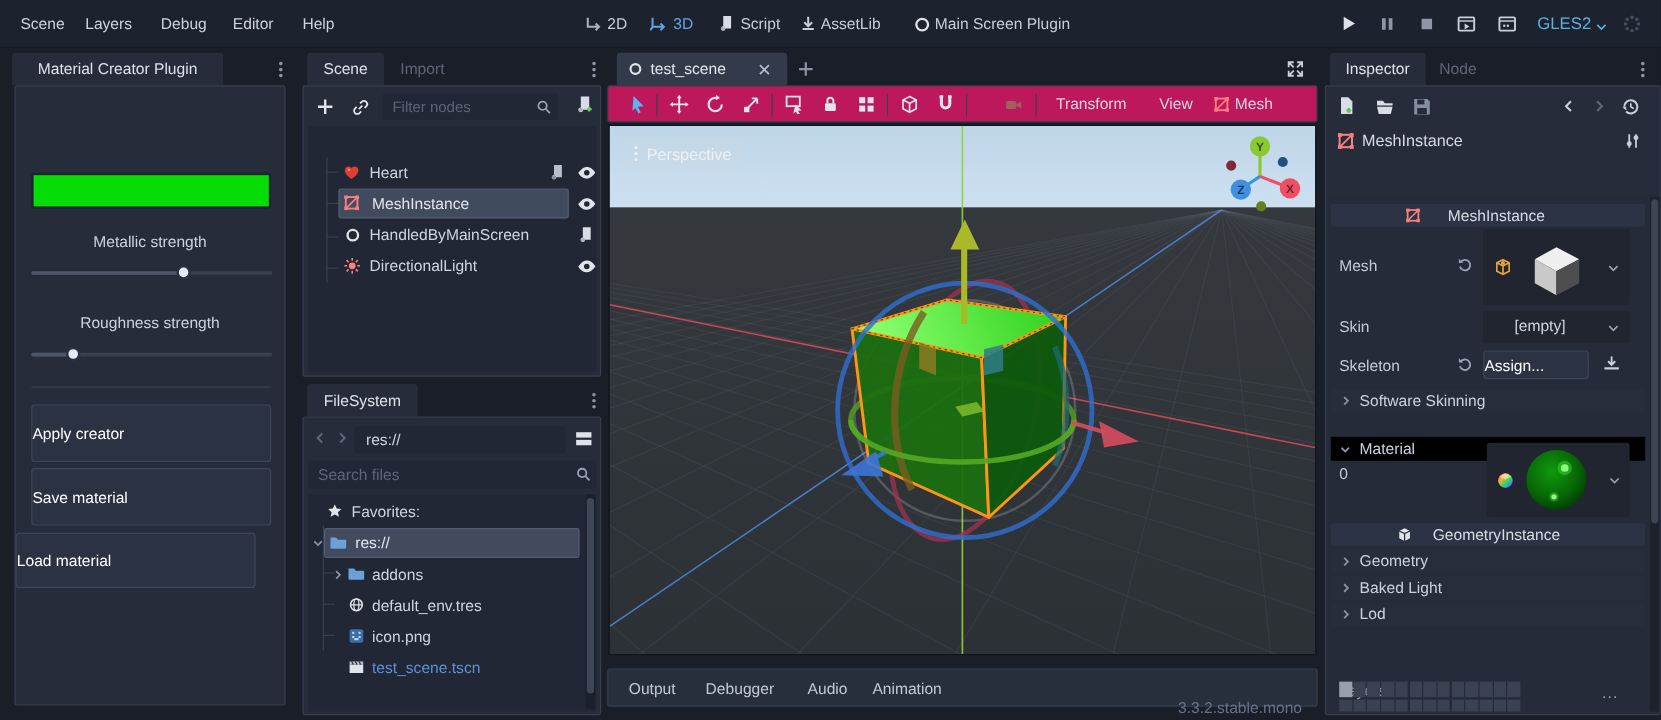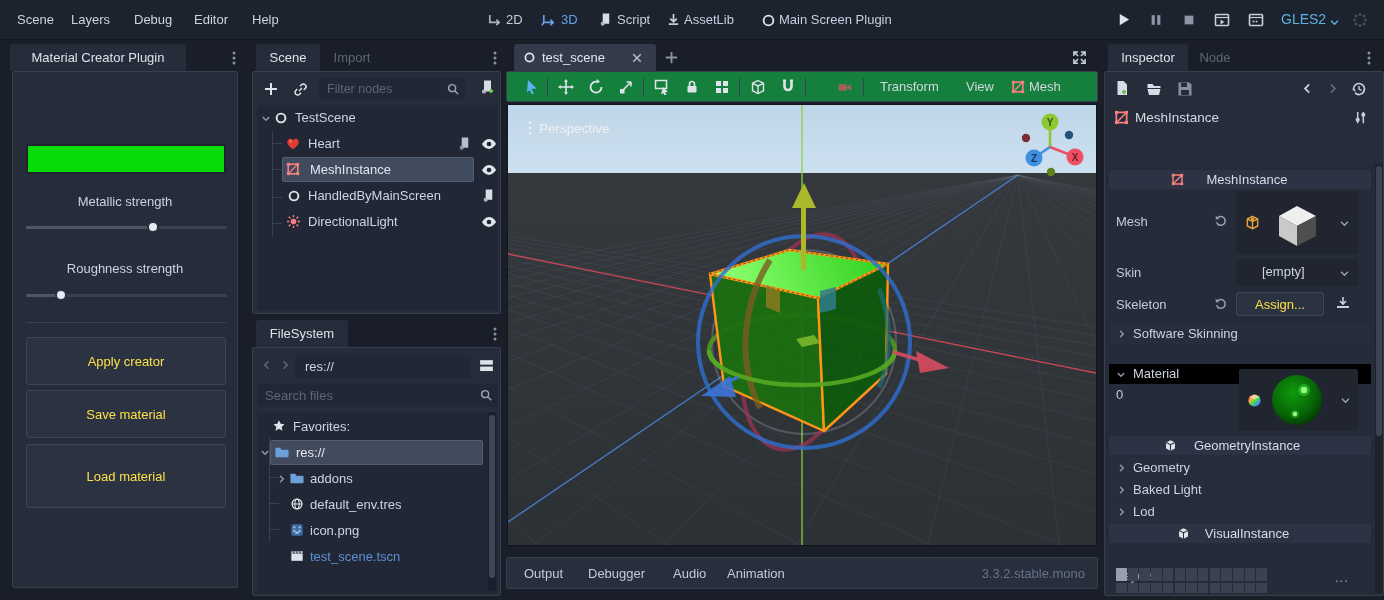--- a/index.html
+++ b/index.html
@@ -3,21 +3,21 @@
 <meta charset="utf-8">
 <style>
 *{box-sizing:border-box;margin:0;padding:0}
 html,body{width:1384px;height:600px;overflow:hidden}
 body{background:#191e29;font-family:"Liberation Sans",sans-serif;color:#ccd2de;position:relative}
 .abs{position:absolute}
 .txt{white-space:nowrap}
 .muted{color:#5d6678}
 .panel{background:#262c3a;border:1px solid #373e50;border-radius:2px;position:absolute}
 .inset{background:#212734;border-radius:2px;position:absolute}
-.btn{background:#2b3242;border:1px solid #3d4658;border-radius:3px;color:#fde047;display:flex;align-items:center;justify-content:center;position:absolute}
+.btn{background:#2b3242;border:1px solid #3d4658;border-radius:3px;color:#ffffff;display:flex;align-items:center;justify-content:flex-start;position:absolute}
 .tab{position:absolute;display:flex;align-items:center;justify-content:center;font-size:13px}
 .tab-active{background:#262c3a;border-radius:3px 3px 0 0;color:#dde2ea}
 .sep-v{position:absolute;width:1px;background:#3a4150}
 .f13{font-size:13px}
 .f12{font-size:12.5px}
 svg{display:block}
 </style>
 </head>
 <body>
 
@@ -116,21 +116,21 @@
     <div class="abs" style="left:0;top:6px;width:35px;height:3px;background:#4d5668;border-radius:2px"></div>
     <div class="abs" style="left:29px;top:1px;width:12px;height:12px;border-radius:50%;background:#e6eaf2;border:2px solid #2a3140"></div>
   </div>
   <div class="abs" style="left:13px;top:250px;width:200px;height:1px;background:#3a4150"></div>
   <div class="btn f13" style="left:13px;top:265px;width:200px;height:48px">
       <span>Apply creator</span>
     </div>
   <div class="btn f13" style="left:13px;top:318px;width:200px;height:48px">
       <span>Save material</span>
     </div>
-  <div class="btn f13" style="left:13px;top:372px;width:200px;height:64px">
+  <div class="btn f13" style="left:0;top:372px;width:200px;height:46px">
       <span>Load material</span>
     </div>
 </div>
 
 <div class="tab tab-active" style="left:256px;top:44px;width:64px;height:27px">
     <span>Scene</span>
   </div>
 <div class="tab muted" style="left:322px;top:44px;width:60px;height:27px">
     <span>Import</span>
   </div>
@@ -164,29 +164,20 @@
     </svg>
 
   <div class="inset" style="left:4px;top:33px;width:240px;height:205px">
 
     <div class="abs" style="left:15px;top:26px;width:1px;height:105px;background:#39404f"></div>
     <div class="abs" style="left:15px;top:38px;width:10px;height:1px;background:#39404f"></div>
     <div class="abs" style="left:15px;top:64px;width:10px;height:1px;background:#39404f"></div>
     <div class="abs" style="left:15px;top:92px;width:10px;height:1px;background:#39404f"></div>
     <div class="abs" style="left:15px;top:118px;width:10px;height:1px;background:#39404f"></div>
 
-    <div class="abs" style="left:0;top:0;width:238px;height:26px">
-      <svg class="abs" style="left:4px;top:9px" width="10" height="10" viewBox="0 0 16 16">
-          <path d="M3 5l5 5 5-5" stroke="#8a93a5" stroke-width="2.4" fill="none"></path>
-        </svg>
-      <svg class="abs" style="left:17px;top:6px" width="14" height="14" viewBox="0 0 16 16">
-          <circle cx="8" cy="8" r="5" stroke="#e0e4ea" stroke-width="2.2" fill="none"></circle>
-        </svg>
-      <span class="abs txt f13" style="left:38px;top:5px;color:#ced4e0">TestScene</span>
-    </div>
 
     <div class="abs" style="left:0;top:26px;width:238px;height:26px">
       <svg class="abs" style="left:29px;top:6px" width="14" height="14" viewBox="0 0 16 16">
           <path d="M8 14C3.2 10.6 1.5 8.2 1.5 5.6 1.5 3.6 3 2 5 2c1.3 0 2.4.7 3 1.8C8.6 2.7 9.7 2 11 2c2 0 3.5 1.6 3.5 3.6C14.5 8.2 12.8 10.6 8 14z" fill="#e03e35"></path>
           <circle cx="5.4" cy="5" r="1.2" fill="#ff9a7a" opacity=".9"></circle>
         </svg>
       <span class="abs txt f13" style="left:51px;top:5px;color:#ced4e0">Heart</span>
       <svg class="abs" style="left:200px;top:5px" width="15" height="15" viewBox="0 0 16 16">
           <path d="M5 1.5h7v11h-5a2 2 0 1 1-2-2z" fill="#b8bfcc"></path>
           <rect x="3" y="11" width="4" height="3" rx="1.5" fill="#8a93a5"></rect>
@@ -350,21 +341,21 @@
       <path d="M3 3l10 10M13 3L3 13" stroke="#b4bbc8" stroke-width="2" fill="none"></path>
     </svg>
 </div>
 <svg class="abs" style="left:664px;top:50px" width="15" height="15" viewBox="0 0 16 16">
     <path d="M8 2v12M2 8h12" stroke="#8a93a5" stroke-width="2" fill="none"></path>
   </svg>
 <svg class="abs" style="left:1072px;top:50px" width="15" height="15" viewBox="0 0 16 16">
     <path d="M9.5 2H14v4.5M6.5 14H2V9.5M14 2L9.5 6.5M2 14l4.5-4.5M2 6.5V2h4.5M14 9.5V14H9.5M2 2l4.5 4.5M14 14L9.5 9.5" stroke="#c8cedb" stroke-width="1.6" fill="none"></path>
   </svg>
 
-<div class="abs" style="left:506px;top:71px;width:592px;height:31px;background:#15803d;border:1px solid #373e50;border-radius:2px">
+<div class="abs" style="left:506px;top:71px;width:592px;height:31px;background:#be185d;border:1px solid #373e50;border-radius:2px">
   <svg class="abs" style="left:17px;top:7px" width="16" height="16" viewBox="0 0 16 16">
       <path d="M4 1l8.5 8.5-5 .5 2.5 4.5-2 1L5.5 11 3 13.5z" fill="#5fb2f0"></path>
     </svg>
   <div class="sep-v" style="left:40px;top:6px;height:19px"></div>
   <svg class="abs" style="left:51px;top:7px" width="16" height="16" viewBox="0 0 16 16">
       <path d="M8 1.5v13M1.5 8h13" stroke="#dfe3ea" stroke-width="1.6"></path>
       <path d="M8 0l2 2.8H6zM8 16l2-2.8H6zM0 8l2.8-2v4zM16 8l-2.8-2v4z" fill="#dfe3ea"></path>
     </svg>
   <svg class="abs" style="left:81px;top:7px" width="16" height="16" viewBox="0 0 16 16">
       <path d="M13.5 8A5.5 5.5 0 1 1 9 2.7" stroke="#dfe3ea" stroke-width="1.8" fill="none"></path>
@@ -555,21 +546,21 @@
     <text x="526" y="56.5" font-size="10" font-weight="bold" fill="#173a61" text-anchor="middle">Z</text>
   </g>
 </svg>
 </div>
 
 <div class="abs" style="left:506px;top:557px;width:592px;height:32px;background:#272e3c;border:1px solid #373e50;border-radius:2px">
   <span class="abs txt f13" style="left:17px;top:8px;color:#c4cad6">Output</span>
   <span class="abs txt f13" style="left:81px;top:8px;color:#c4cad6">Debugger</span>
   <span class="abs txt f13" style="left:166px;top:8px;color:#c4cad6">Audio</span>
   <span class="abs txt f13" style="left:220px;top:8px;color:#c4cad6">Animation</span>
-  <span class="abs txt f13" style="right:12px;top:8px;color:#68718a">3.3.2.stable.mono</span>
+  <span class="abs txt f13" style="right:12px;top:24px;color:#68718a">3.3.2.stable.mono</span>
 </div>
 
 <div class="tab tab-active" style="left:1108px;top:44px;width:80px;height:27px">
     <span>Inspector</span>
   </div>
 <div class="tab muted" style="left:1192px;top:44px;width:46px;height:27px">
     <span>Node</span>
   </div>
 <svg class="abs" style="left:1362px;top:50px" width="14" height="16" viewBox="0 0 14 16">
     <g fill="#8a93a5">
@@ -743,27 +734,20 @@
         </svg>
       <span class="abs txt f13" style="left:24px;top:2px;color:#ccd2de">Baked Light</span>
     </div>
     <div class="abs" style="left:2px;top:338px;width:262px;height:20px;background:#272d3b">
       <svg class="abs" style="left:8px;top:5px" width="10" height="10" viewBox="0 0 16 16">
           <path d="M5 3l5 5-5 5" stroke="#8a93a5" stroke-width="2.4" fill="none"></path>
         </svg>
       <span class="abs txt f13" style="left:24px;top:2px;color:#ccd2de">Lod</span>
     </div>
 
-    <div class="abs" style="left:2px;top:360px;width:262px;height:19px;background:#2c3344;border-radius:2px;text-align:center">
-      <svg class="abs" style="left:68px;top:3px" width="13" height="13" viewBox="0 0 16 16">
-          <path d="M8 1.5l5.5 2.8v7.4L8 14.5l-5.5-2.8V4.3z" fill="#e0e4ea"></path>
-          <path d="M2.5 4.3L8 7l5.5-2.7M8 7v7.5" stroke="#262c3a" stroke-width="1.3" fill="none"></path>
-        </svg>
-      <span class="txt f13" style="color:#d8dce6;line-height:19px;margin-left:14px">VisualInstance</span>
-    </div>
     <span class="abs txt f13" style="left:9px;top:404px;color:#a3a3a3">Layers</span>
     <div class="abs" style="left:9px;top:404px;width:154px;height:30px">
         <div style="position: absolute; width: 10.5px; height: 13px; left: 0px; top: 0px; background: rgb(153, 160, 173);"></div>
         <div style="position: absolute; width: 10.5px; height: 13px; left: 11.7px; top: 0px; background: rgb(58, 65, 80);"></div>
         <div style="position: absolute; width: 10.5px; height: 13px; left: 23.4px; top: 0px; background: rgb(58, 65, 80);"></div>
         <div style="position: absolute; width: 10.5px; height: 13px; left: 35.1px; top: 0px; background: rgb(58, 65, 80);"></div>
         <div style="position: absolute; width: 10.5px; height: 13px; left: 46.8px; top: 0px; background: rgb(58, 65, 80);"></div>
         <div style="position: absolute; width: 10.5px; height: 13px; left: 58.5px; top: 0px; background: rgb(58, 65, 80);"></div>
         <div style="position: absolute; width: 10.5px; height: 13px; left: 70.2px; top: 0px; background: rgb(58, 65, 80);"></div>
         <div style="position: absolute; width: 10.5px; height: 13px; left: 81.9px; top: 0px; background: rgb(58, 65, 80);"></div>

